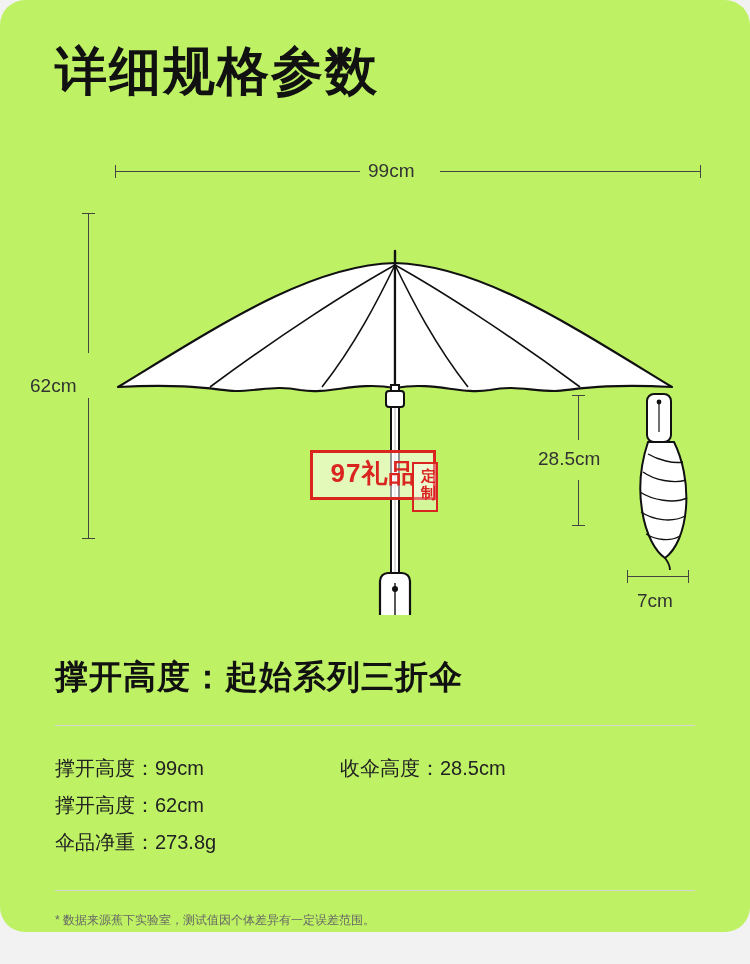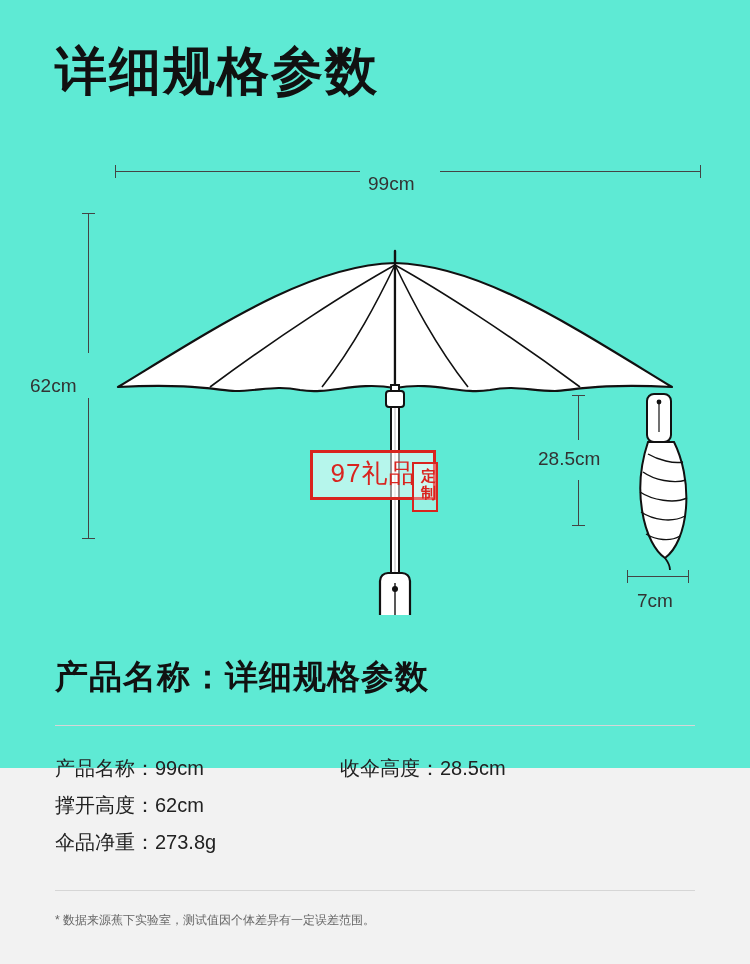--- a/index.html
+++ b/index.html
@@ -11,22 +11,23 @@
     height: 964px;
     background: #f2f2f2;
     font-family: "Liberation Sans", sans-serif;
     color: #1a1a1a;
     overflow: hidden;
     position: relative;
   }
   .page {
     position: relative;
     width: 750px;
-    height: 768px;
-    background: #5eead4;
+    height: 932px;
+    background: #bef264;
+    border-radius: 25px;
   }
 
   
   .title {
     position: absolute;
     left: 55px;
     top: 42px;
     font-size: 52px;
     font-weight: bold;
     letter-spacing: 2px;
@@ -85,21 +86,21 @@
   .stamp {
     position: absolute;
     left: 310px;
     top: 310px;
     width: 120px;
     height: 44px;
     border: 3px solid #d9241f;
     background: rgba(255,255,255,0.55);
     color: #d9241f;
     font-size: 26px;
-    font-weight: normal;
+    font-weight: bold;
     line-height: 40px;
     text-align: center;
     letter-spacing: 1px;
   }
   .stamp-side {
     position: absolute;
     left: 412px;
     top: 322px;
     width: 26px;
     height: 50px;
@@ -164,21 +165,21 @@
 <div class="page">
 
   <div class="title">详细规格参数</div>
 
   <div class="diagram">
 
     <div class="cap-v" style="left:115px; top:25px;"></div>
     <div class="cap-v" style="left:700px; top:25px;"></div>
     <div class="hline" style="left:115px; top:31px; width:245px;"></div>
     <div class="hline" style="left:440px; top:31px; width:261px;"></div>
-    <div class="dim-label" style="left:368px; top:33px;">99cm</div>
+    <div class="dim-label" style="left:368px; top:20px;">99cm</div>
 
     <div class="cap-h" style="left:82px; top:73px;"></div>
     <div class="cap-h" style="left:82px; top:398px;"></div>
     <div class="vline" style="left:88px; top:73px; height:140px;"></div>
     <div class="vline" style="left:88px; top:258px; height:140px;"></div>
     <div class="dim-label" style="left:30px; top:235px;">62cm</div>
 
     <svg class="umbrella-open" width="620" height="420" viewBox="0 0 620 420">
 
       <path d="M295 68 C210 70 120 130 18 192 C95 188 120 196 135 196 C160 196 175 190 200 195 C230 200 255 186 295 193 L295 68 Z" fill="#ffffff" stroke="#111" stroke-width="2.2" stroke-linejoin="round"></path>
@@ -224,27 +225,27 @@
 
     <div class="cap-v" style="left:627px; top:430px;"></div>
     <div class="cap-v" style="left:688px; top:430px;"></div>
     <div class="hline" style="left:627px; top:436px; width:61px;"></div>
     <div class="dim-label" style="left:637px; top:450px;">7cm</div>
 
     <div class="stamp">97礼品</div>
     <div class="stamp-side">定制</div>
   </div>
 
-  <div class="product-name">产品名称：详细规格参数</div>
+  <div class="product-name">撑开高度：起始系列三折伞</div>
 
   <div class="divider" style="top:725px;"></div>
 
   <div class="spec-grid">
     <div class="spec-row">
-      <div class="spec-col left">产品名称：99cm</div>
+      <div class="spec-col left">撑开高度：99cm</div>
       <div class="spec-col">收伞高度：28.5cm</div>
     </div>
     <div class="spec-row">
       <div class="spec-col left">撑开高度：62cm</div>
     </div>
     <div class="spec-row" style="">
       <div class="spec-col left">伞品净重：273.8g</div>
       <div class="spec-col"></div>
     </div>
   </div>

